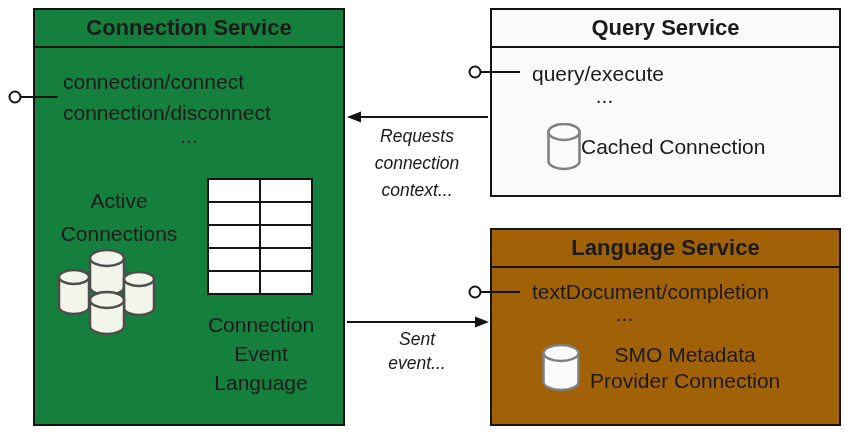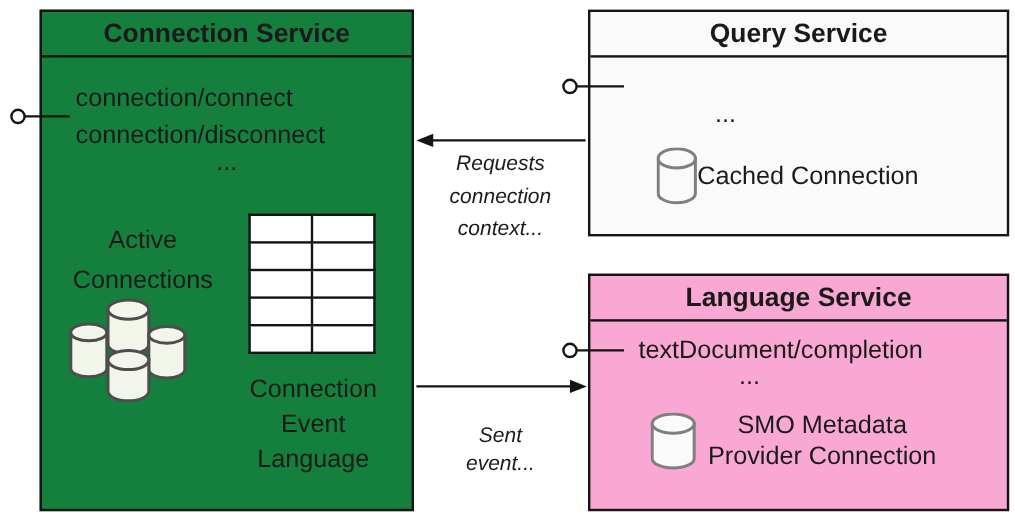--- a/index.html
+++ b/index.html
@@ -2,21 +2,21 @@
 <html><head>
 <meta charset="utf-8">
 <title>diagram</title>
 <style>
   html,body{margin:0;padding:0;background:#ffffff;}
   .canvas{position:relative;width:846px;height:436px;background:#ffffff;overflow:hidden;
     font-family:"Liberation Sans","DejaVu Sans",sans-serif;color:#1a1a1a;}
   .box{position:absolute;border:2px solid #141414;box-sizing:border-box;z-index:1;}
   .box-connection{left:33px;top:8px;width:312px;height:418px;background:#15803d;}
   .box-query{left:490px;top:8px;width:351px;height:189px;background:#fafafa;}
-  .box-language{left:490px;top:228px;width:351px;height:198px;background:#f9a8d4;padding-left:26px;}
+  .box-language{left:490px;top:228px;width:351px;height:198px;background:#a16207;padding-left:26px;}
   .box-header{position:absolute;left:0;right:0;top:0;height:36px;line-height:36px;
     border-bottom:2px solid #141414;text-align:center;font-weight:bold;font-size:22px;}
   .methods{position:absolute;font-size:21px;line-height:31px;white-space:nowrap;}
   .conn-methods{left:28px;top:56px;}
   .ellipsis{position:absolute;font-size:21px;text-align:center;}
   .conn-ellipsis{left:0;right:0;top:114px;}
   .active-label{position:absolute;left:14px;top:174px;width:140px;text-align:center;
     font-size:21px;line-height:33px;}
   .cluster-svg{position:absolute;left:22px;top:237px;}
   .callbacks-table{position:absolute;left:172px;top:168px;border-collapse:collapse;}
@@ -29,21 +29,21 @@
   .q-cached{left:55px;top:110px;height:54px;}
   .icon-row .row-label{font-size:21px;white-space:nowrap;}
   .l-methods{left:40px;top:46px;}
   .l-ellipsis{left:40px;top:72px;width:185px;}
   .l-smo{left:50px;top:108px;height:60px;gap:10px;}
   .l-smo .row-label{text-align:center;line-height:26px;}
   .overlay{position:absolute;left:0;top:0;z-index:5;pointer-events:none;}
   .arrow-label{position:absolute;z-index:6;font-style:italic;font-size:17.5px;
     line-height:27px;text-align:center;white-space:nowrap;}
   .label-requests{left:350px;top:123px;width:134px;}
-  .label-sent{left:347px;top:350px;width:140px;line-height:24px;font-style:italic;}
+  .label-sent{left:347px;top:327px;width:140px;line-height:24px;font-style:italic;}
 </style>
 </head>
 <body>
 
 <div class="canvas">
 
   <section class="box box-connection">
     <header class="box-header">Connection Service</header>
     <div class="methods conn-methods">
       <div>connection/connect</div>
@@ -96,20 +96,23 @@
     </table>
     <div class="callbacks-label">
       <div>Connection</div>
       <div>Event</div>
       <div>Language</div>
     </div>
   </section>
 
   <section class="box box-query">
     <header class="box-header">Query Service</header>
+    <div class="methods q-methods">
+      <div>query/execute</div>
+    </div>
     <div class="ellipsis q-ellipsis">...</div>
     <div class="icon-row q-cached">
       <svg width="34" height="48" viewBox="0 0 34 48">
         <g stroke="#7f7f7f" stroke-width="2.5" fill="#fafafa">
           <path d="M1.5,9 L1.5,38 A15.5,8 0 0 0 32.5,38 L32.5,9 Z"></path>
           <ellipse cx="17" cy="9" rx="15.5" ry="8"></ellipse>
         </g>
       </svg>
       <div class="row-label">Cached Connection</div>
     </div>

